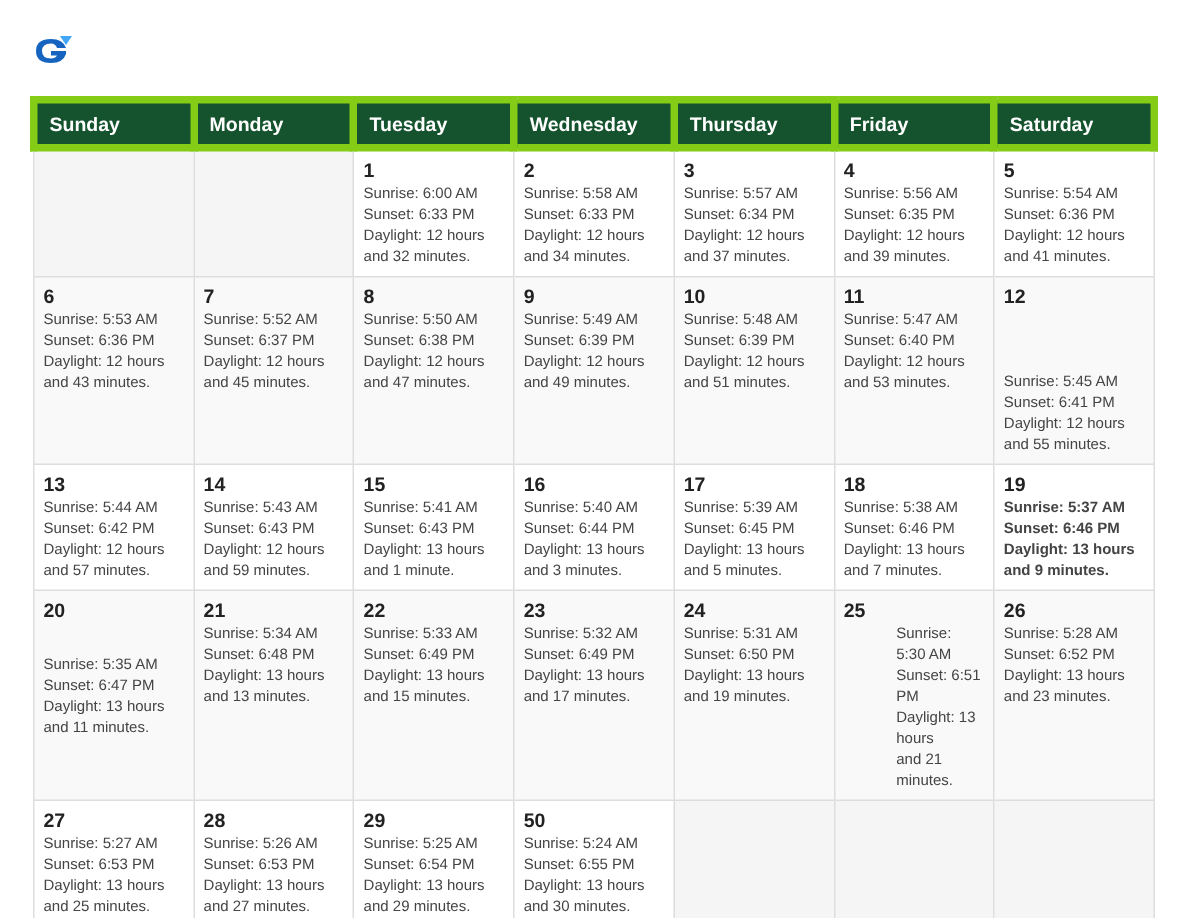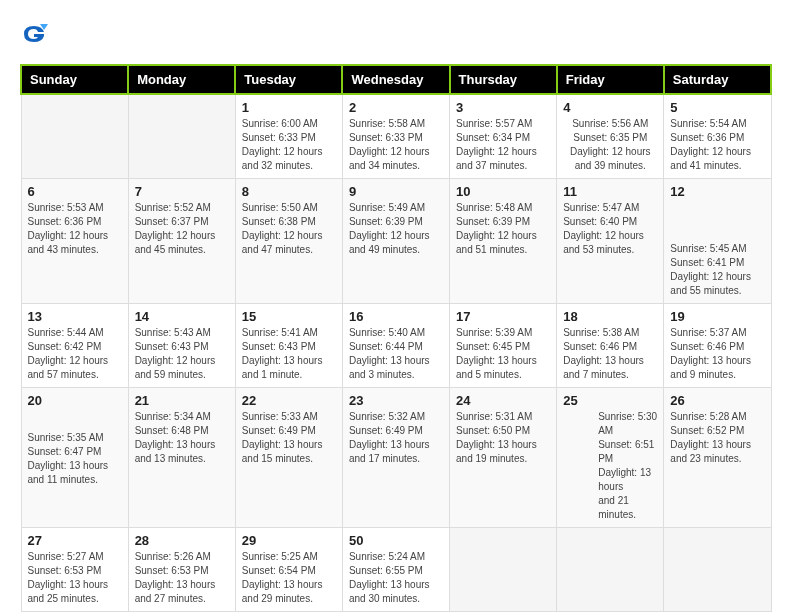--- a/index.html
+++ b/index.html
@@ -51,27 +51,27 @@
     .location {
       font-size: 16px;
       color: #333;
     }
     .calendar {
       width: 100%;
       border-collapse: collapse;
       border: 1px solid #ccc;
     }
     .calendar th {
-      background-color: #000000;
+      background-color: #14532d;
       color: #fff;
       text-align: left;
       padding: 6px 8px;
       font-size: 13px;
       font-weight: bold;
-      border: 2px solid #84cc16;
+      border: 5px solid #84cc16;
     }
     .calendar td {
       vertical-align: top;
       border: 1px solid #ddd;
       padding: 5px 6px;
       width: calc(100% / 7);
       min-height: 80px;
       font-size: 10.5px;
       color: #333;
       background: #fff;
@@ -148,21 +148,21 @@
         </td>
         <td>
           <span class="day-number">3</span>
           <div class="day-info" style="white-space: pre-line;">Sunrise: 5:57 AM
 Sunset: 6:34 PM
 Daylight: 12 hours
 and 37 minutes.</div>
         </td>
         <td>
           <span class="day-number">4</span>
-          <div class="day-info" style="white-space: pre-line; text-align: center;">Sunrise: 5:56 AM
+          <div class="day-info" style="white-space: pre-line;">Sunrise: 5:56 AM
 Sunset: 6:35 PM
 Daylight: 12 hours
 and 39 minutes.</div>
         </td>
         <td>
           <span class="day-number">5</span>
           <div class="day-info" style="white-space: pre-line;">Sunrise: 5:54 AM
 Sunset: 6:36 PM
 Daylight: 12 hours
 and 41 minutes.</div>
@@ -257,21 +257,21 @@
         </td>
         <td>
           <span class="day-number">18</span>
           <div class="day-info" style="white-space: pre-line;">Sunrise: 5:38 AM
 Sunset: 6:46 PM
 Daylight: 13 hours
 and 7 minutes.</div>
         </td>
         <td>
           <span class="day-number">19</span>
-          <div class="day-info" style="white-space: pre-line;">Sunrise: 5:37 AM
+          <div class="day-info" style="white-space: pre-line; font-weight: bold;">Sunrise: 5:37 AM
 Sunset: 6:46 PM
 Daylight: 13 hours
 and 9 minutes.</div>
         </td>
       </tr>
       <tr>
         <td>
           <span class="day-number">20</span>
           <div class="day-info" style="white-space: pre-line; margin-top: 23px;">Sunrise: 5:35 AM
 Sunset: 6:47 PM

